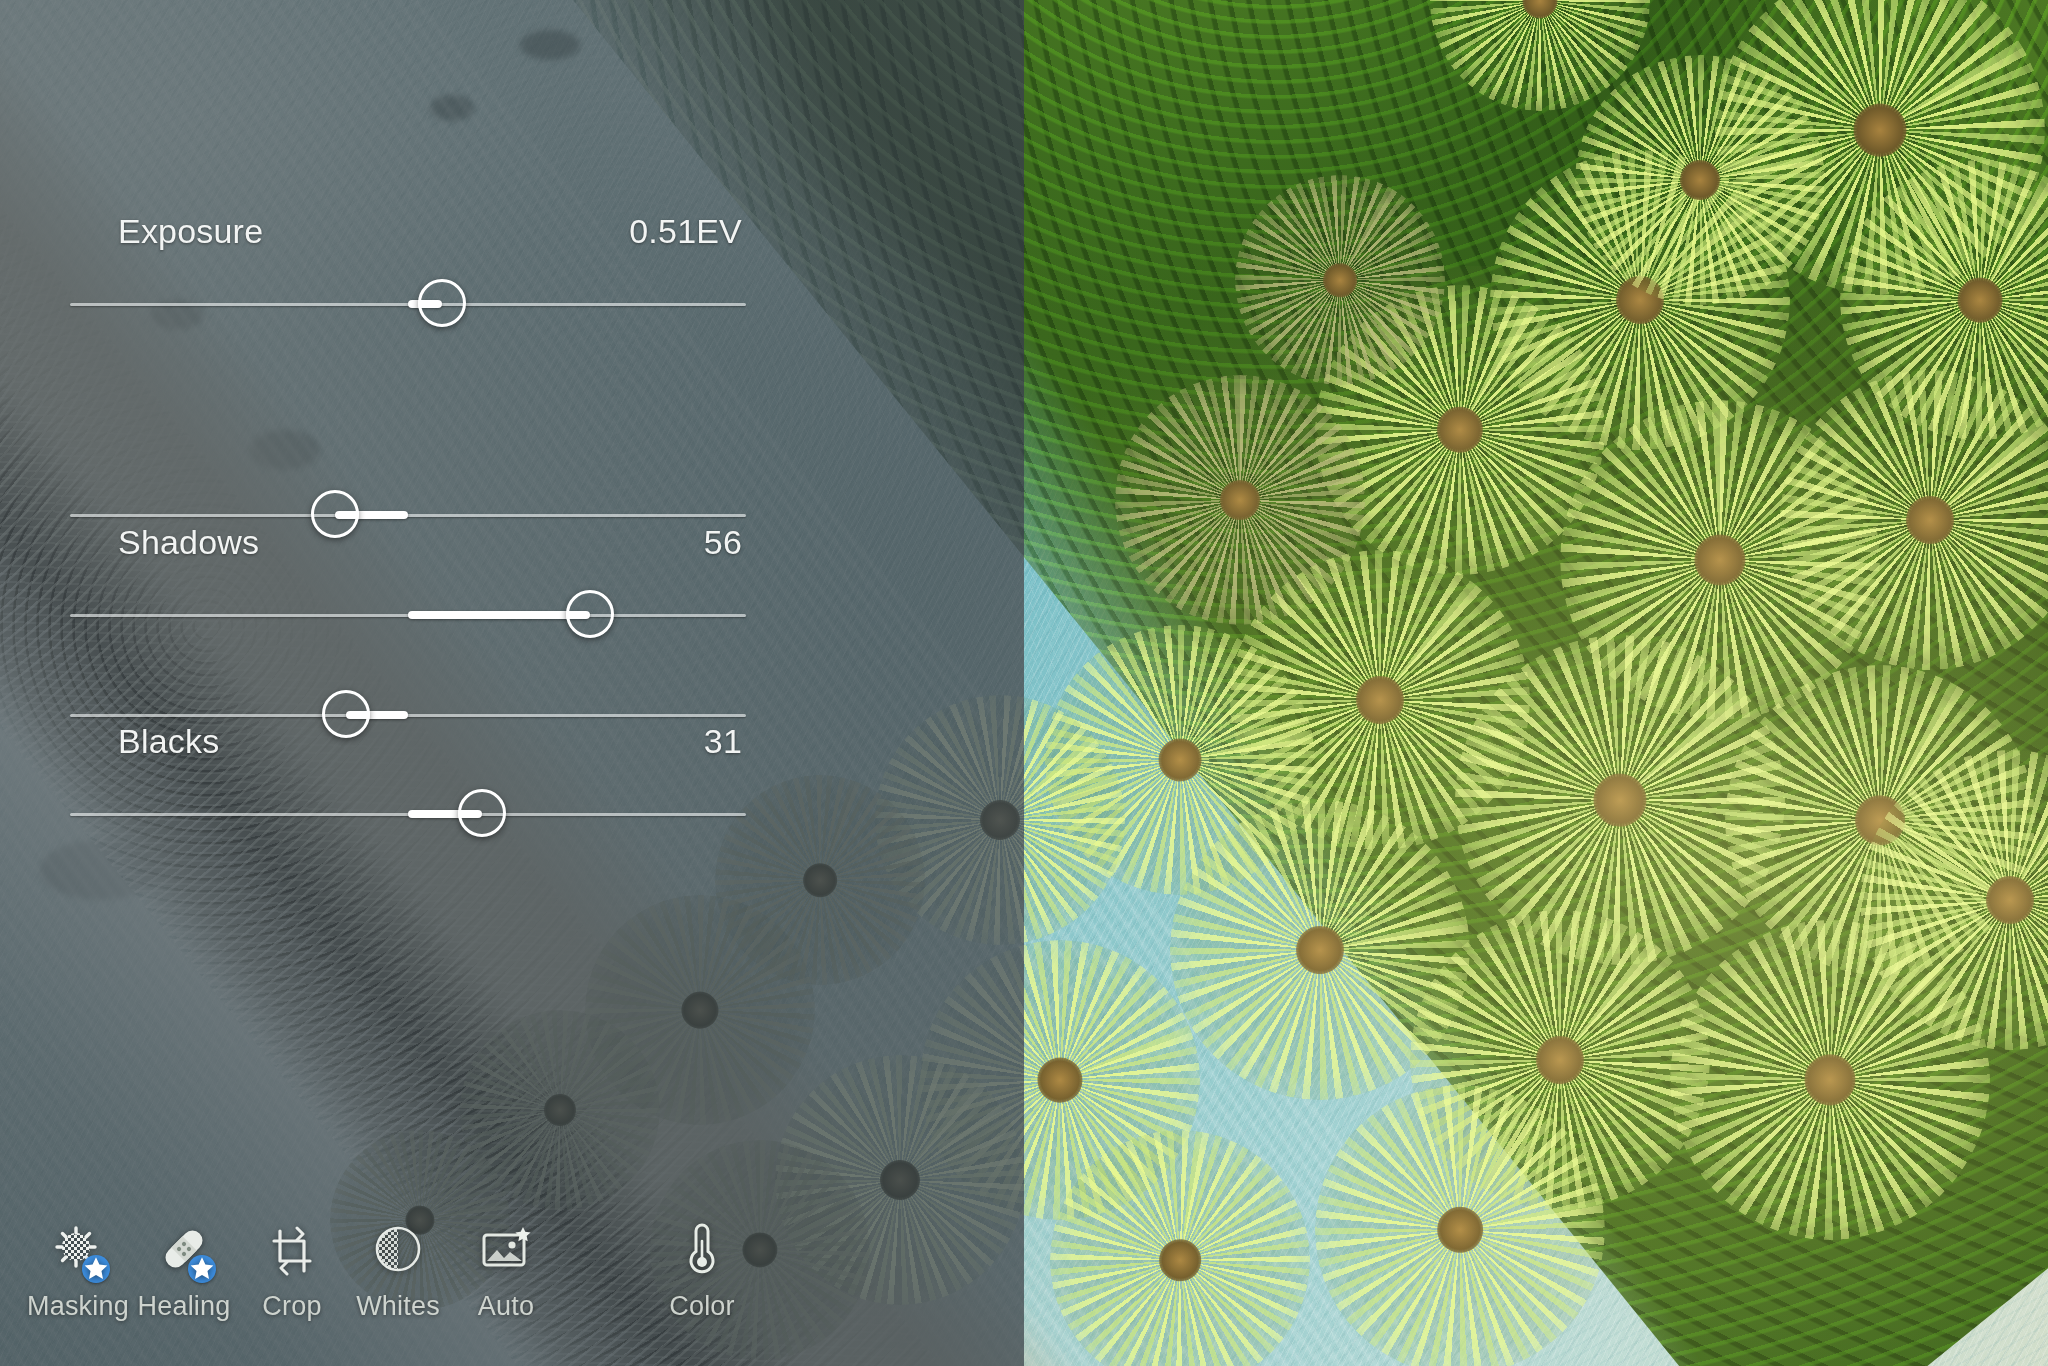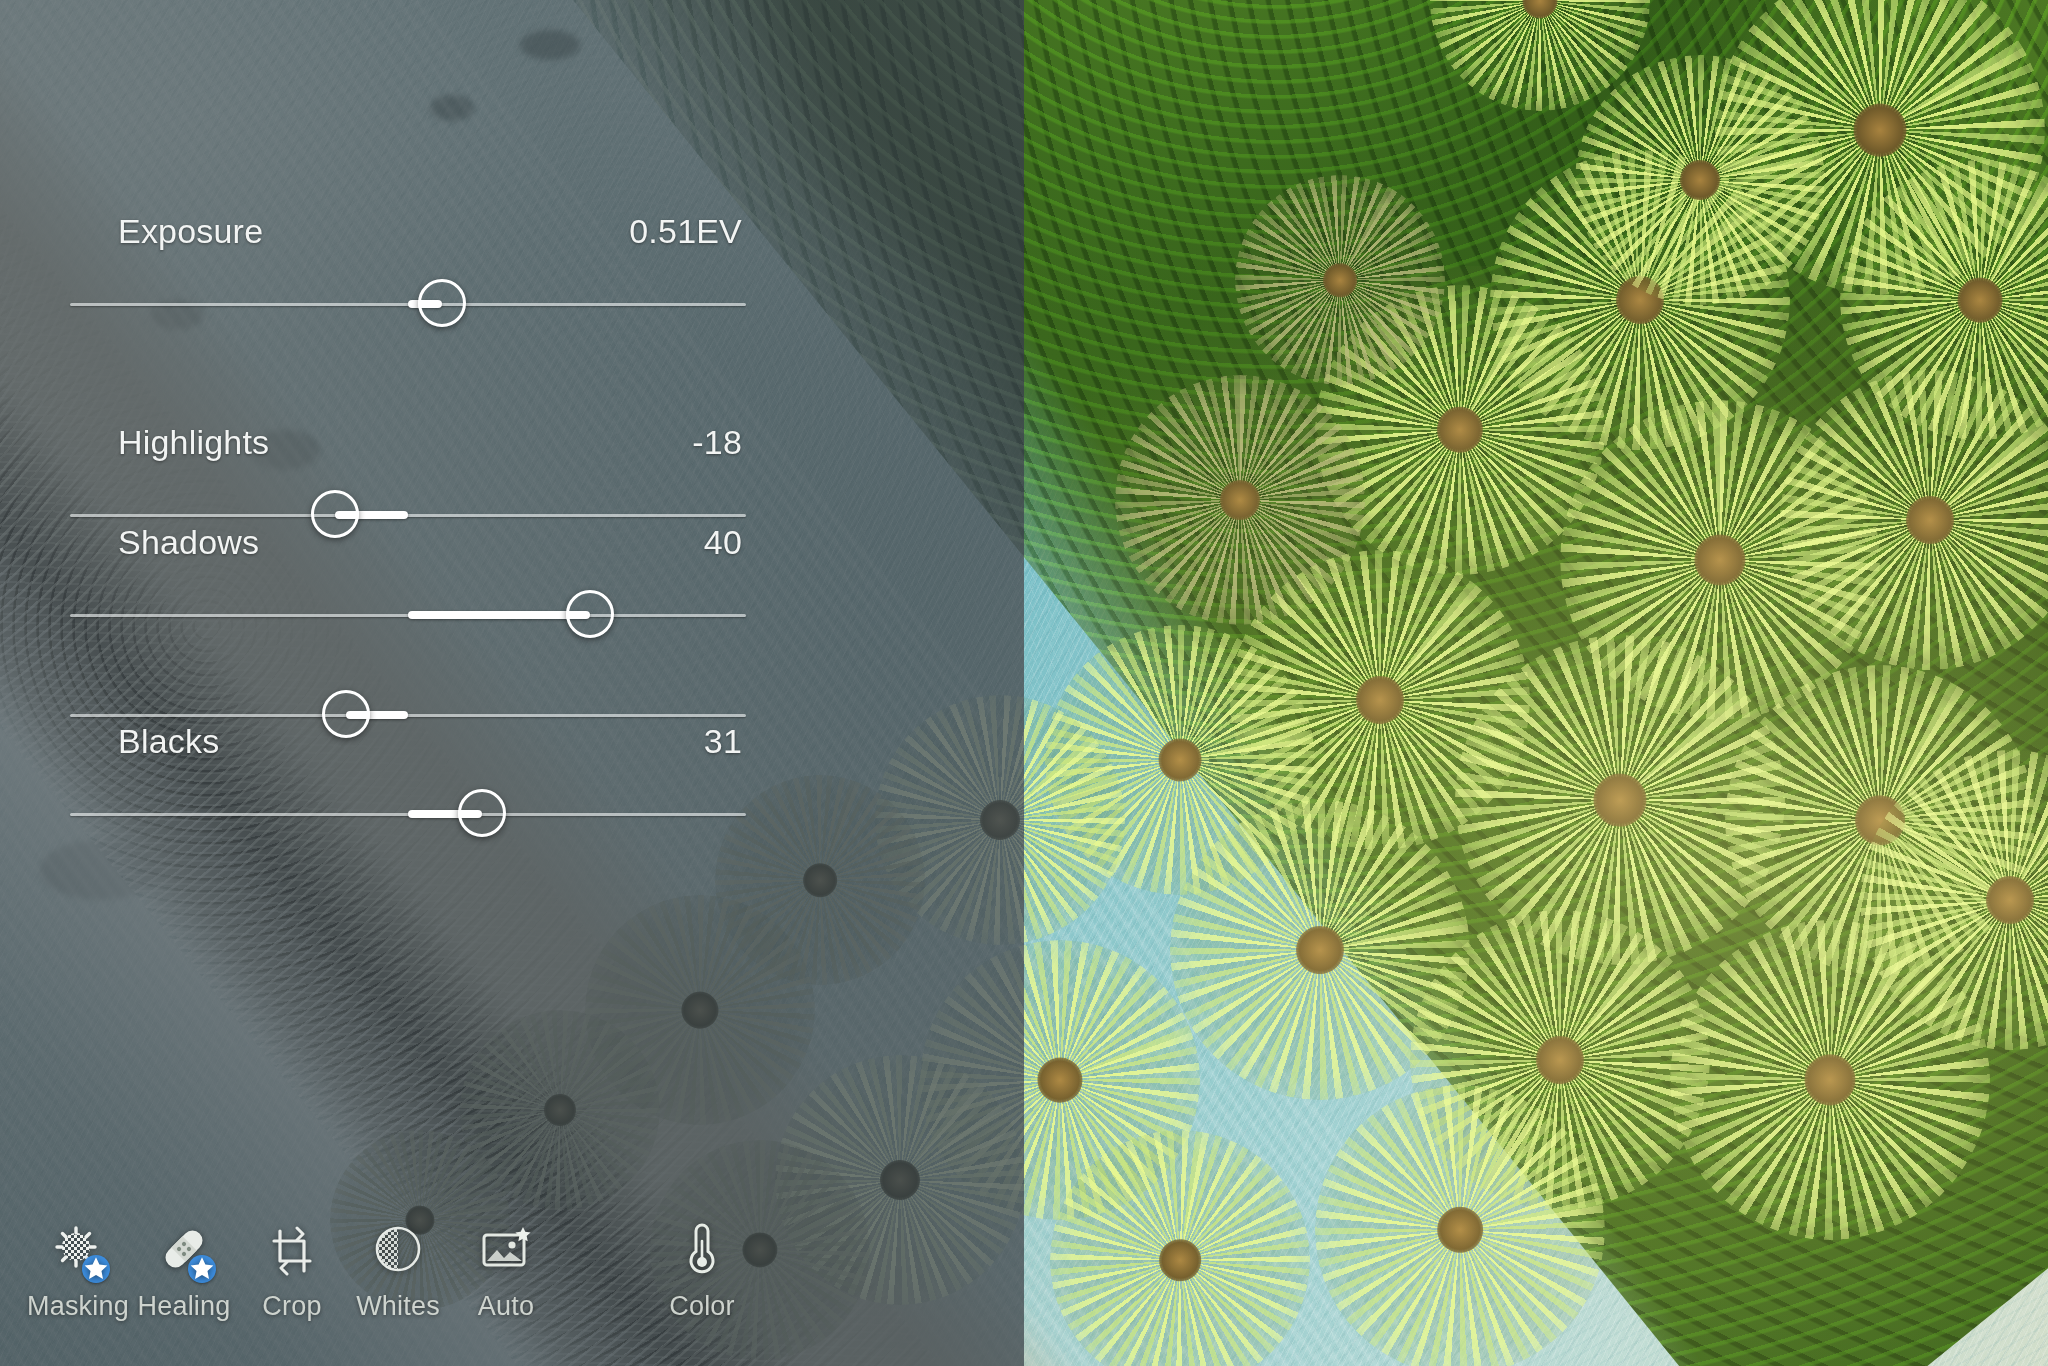--- a/index.html
+++ b/index.html
@@ -404,35 +404,31 @@
       </div>
       <div class="track-wrap">
         <div class="track"></div>
         <div class="track-fill" style="left:338px;width:34px"></div>
         <div class="knob" style="left:372px"></div>
       </div>
     </div>
 
 
     <div class="slider-row" style="top:423px">
-      <div class="slider-head">
-        <span class="slider-label">Highlights</span>
-        <span class="slider-value">-18</span>
-      </div>
       <div class="track-wrap">
         <div class="track"></div>
         <div class="track-fill" style="left:265px;width:73px"></div>
         <div class="knob" style="left:265px"></div>
       </div>
     </div>
 
     <div class="slider-row" style="top:523px">
       <div class="slider-head">
         <span class="slider-label">Shadows</span>
-        <span class="slider-value">40</span>
+        <span class="slider-value">56</span>
       </div>
       <div class="track-wrap">
         <div class="track"></div>
         <div class="track-fill" style="left:338px;width:182px"></div>
         <div class="knob" style="left:520px"></div>
       </div>
     </div>
 
     <div class="slider-row" style="top:623px">
       <div class="track-wrap">

